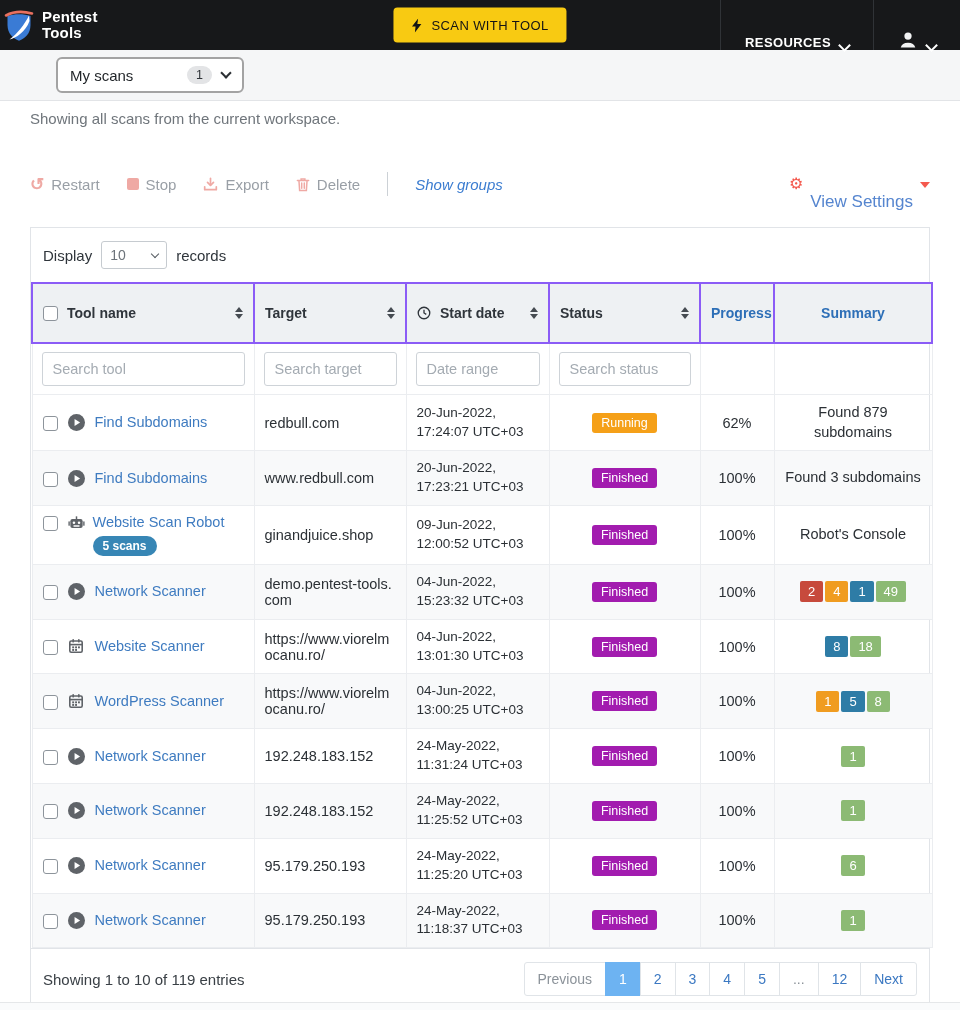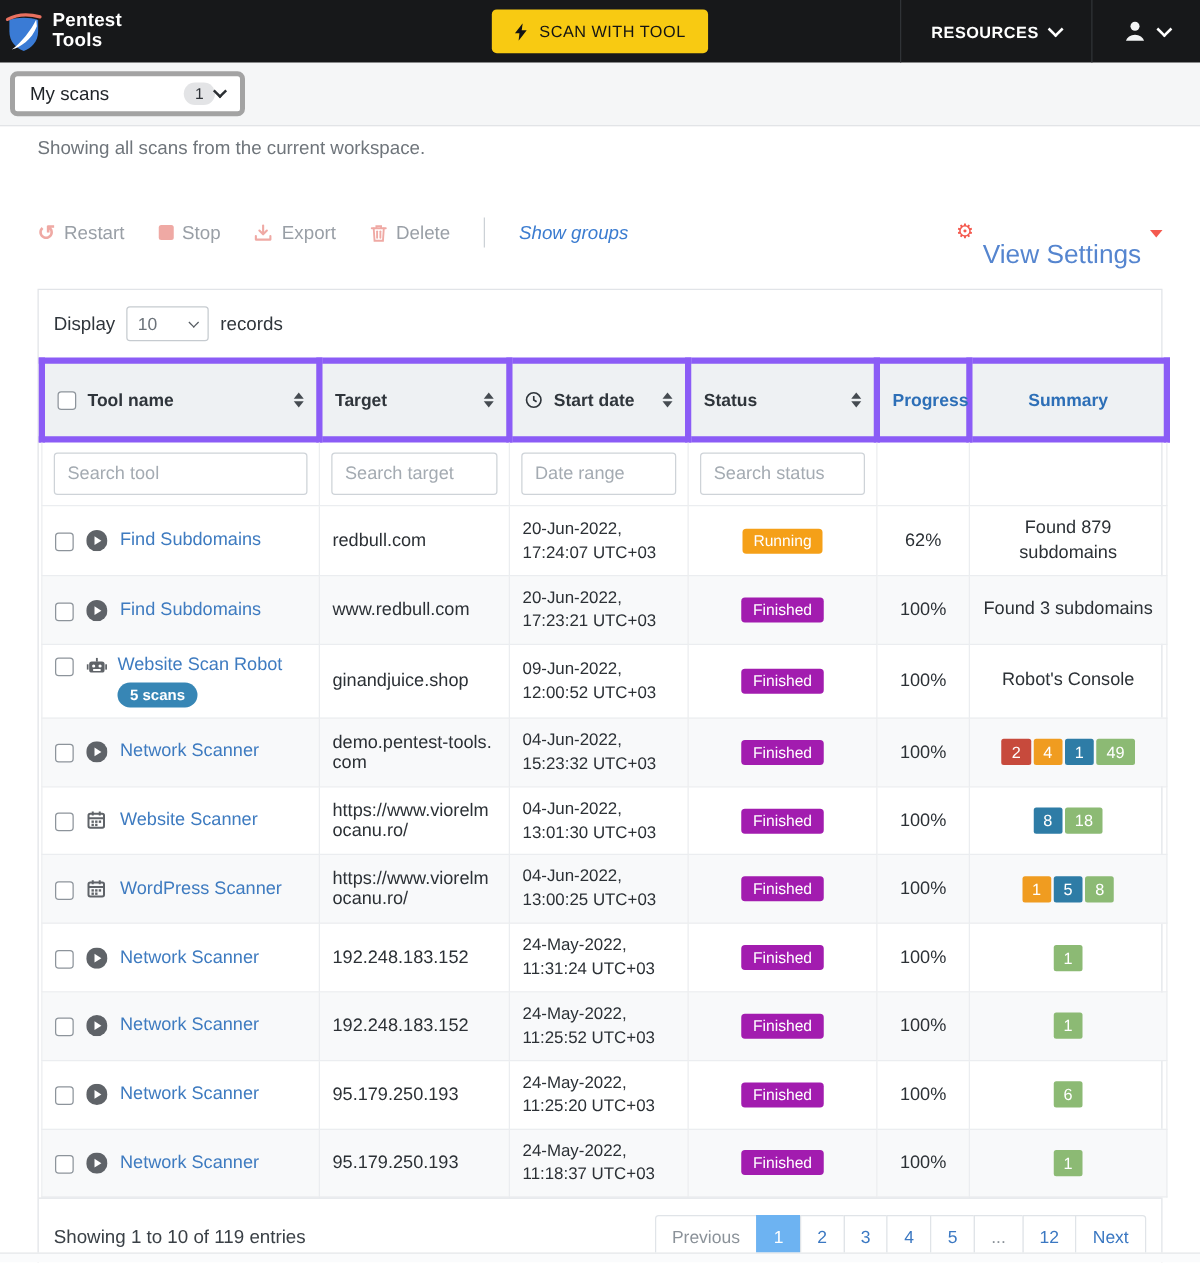--- a/index.html
+++ b/index.html
@@ -10,29 +10,29 @@
     width:960px; height:1010px; position:relative; overflow:hidden;
   }
   
   .navbar { height:50px; background:#17181a; display:flex; align-items:center; position:relative; }
   .logo { display:flex; align-items:center; gap:8px; padding-left:4px; }
   .logo-text { color:#fff; font-weight:700; font-size:15px; line-height:1.08; letter-spacing:.2px; }
   .scan-btn { position:absolute; left:50%; top:50%; transform:translate(-50%,-50%);
     background:#f8ca12; color:#141414; font-weight:400; font-size:13px; letter-spacing:.4px;
     padding:10px 18px; border-radius:4px; border:none; display:flex; align-items:center; gap:9px; cursor:pointer; }
   .nav-right { margin-left:auto; display:flex; align-items:stretch; height:100%; }
-  .nav-item { display:flex; align-items:center; gap:9px; padding:0 24px; border-left:1px solid #303337;
+  .nav-item { display:flex; align-items:flex-end; gap:9px; padding:0 24px; border-left:1px solid #303337;
     color:#fff; font-weight:700; font-size:13px; letter-spacing:.4px; cursor:pointer; }
   .chev-w { width:9px; height:9px; border-right:2px solid #fff; border-bottom:2px solid #fff;
     transform:rotate(45deg); margin-top:-4px; }
   
   .workspace-bar { height:51px; background:#f5f6f7; border-bottom:1px solid #e2e4e7;
     display:flex; align-items:center; padding:0 8px; }
-  .ws-select { background:#fff; border:4px solid #a3a3a3; border-radius:6px; height:36px; width:188px;
-    display:flex; align-items:center; padding:0 12px; cursor:pointer; }
+  .ws-select { background:#fff; border:2px solid #a3a3a3; border-radius:6px; height:36px; width:188px;
+    display:flex; align-items:center; padding:0 12px; gap:10px; cursor:pointer;margin-left:48px; }
   .ws-label { font-size:15px; color:#1f2327; margin-right:auto; }
   .ws-count { background:#e3e4e6; border-radius:10px; font-size:12.5px; padding:2px 9px; color:#2f3338; }
   .chev-d { width:8px; height:8px; border-right:2px solid #2b2f33; border-bottom:2px solid #2b2f33;
     transform:rotate(45deg); margin-top:-4px; }
   
   .content { padding:0 30px; }
   .title-row { margin-top:21px; display:flex; align-items:center; justify-content:space-between; }
   .h1 { font-size:30px; font-weight:700; color:#15181c; }
   .help-btn { background:#f8ca12; border:none; border-radius:5px; padding:9px 15px;
     display:flex; align-items:center; gap:9px; font-weight:700; font-size:15px; color:#131313;
@@ -40,35 +40,35 @@
   .subtitle { margin-top:9px; font-size:15px; color:#6f757b; }
   
   .action-bar { margin-top:29px; display:flex; align-items:center; gap:27px; }
   .act { display:flex; align-items:center; gap:7px; font-size:15px; color:#999fa6; cursor:default; }
   .act .uic { color:#efa9a4; font-size:17px; line-height:1; font-weight:700; }
   .stop-sq { width:12px; height:12px; background:#efa9a4; border-radius:2px; display:inline-block; }
   .vline { width:1px; height:24px; background:#ccd1d6; }
   .show-groups { color:#3b7cd0; font-weight:500; font-size:15px; text-decoration:none; cursor:pointer;font-style:italic; }
   .view-settings { margin-left:auto; display:flex; align-items:center; gap:7px; cursor:pointer; }
   .gear { color:#f4594e; font-size:16px; line-height:1; }
-  .vs-label { color:#5585cf; font-size:21px;margin-top:36px; }
+  .vs-label { color:#5585cf; font-size:17px;margin-top:36px; }
   .caret-red { width:0; height:0; border-left:5px solid transparent; border-right:5px solid transparent;
     border-top:6px solid #f4594e; margin-top:2px; }
   
   .panel { border:1px solid #e1e4e8; margin-top:15px; background:#fff; }
   .toolbar { padding:13px 12px; display:flex; align-items:center; gap:9px; font-size:15px; color:#2f353b; }
   .select-box { border:1px solid #c6cbd0; border-radius:3px; height:28px; min-width:66px;
     display:flex; align-items:center; justify-content:space-between; padding:0 8px; gap:10px;
     color:#6c737a; font-size:14px; cursor:pointer; background:#fff; }
   .chev-s { width:6px; height:6px; border-right:1.5px solid #555b61; border-bottom:1.5px solid #555b61;
     transform:rotate(45deg); margin-top:-3px; }
   table { width:100%; border-collapse:collapse; table-layout:fixed; }
   col.c-tool{width:222px} col.c-target{width:152px} col.c-date{width:143px}
   col.c-status{width:151px} col.c-prog{width:74px} col.c-sum{width:158px}
-  th { background:#eef1f3; border:5px solid #8b5cf6; padding:21px 10px; font-size:14px;
+  th { background:#eef1f3; border:2px solid #8b5cf6; padding:21px 10px; font-size:14px;
     color:#2f353b; font-weight:700; text-align:left; }
   th .th-flex { display:flex; align-items:center; gap:9px; }
   th .grow { margin-right:auto; }
   .th-blue { color:#2d6fb7; text-align:center; }
   .sort { display:inline-flex; flex-direction:column; gap:2px; }
   .sort i { width:0; height:0; border-left:4px solid transparent; border-right:4px solid transparent; }
   .sort .up { border-bottom:5px solid #454b51; }
   .sort .dn { border-top:5px solid #454b51; }
   td { border:1px solid #ebedf0; padding:8px 10px; font-size:14.5px; vertical-align:middle; }
   tr.filters td { padding:8px 9px; }

